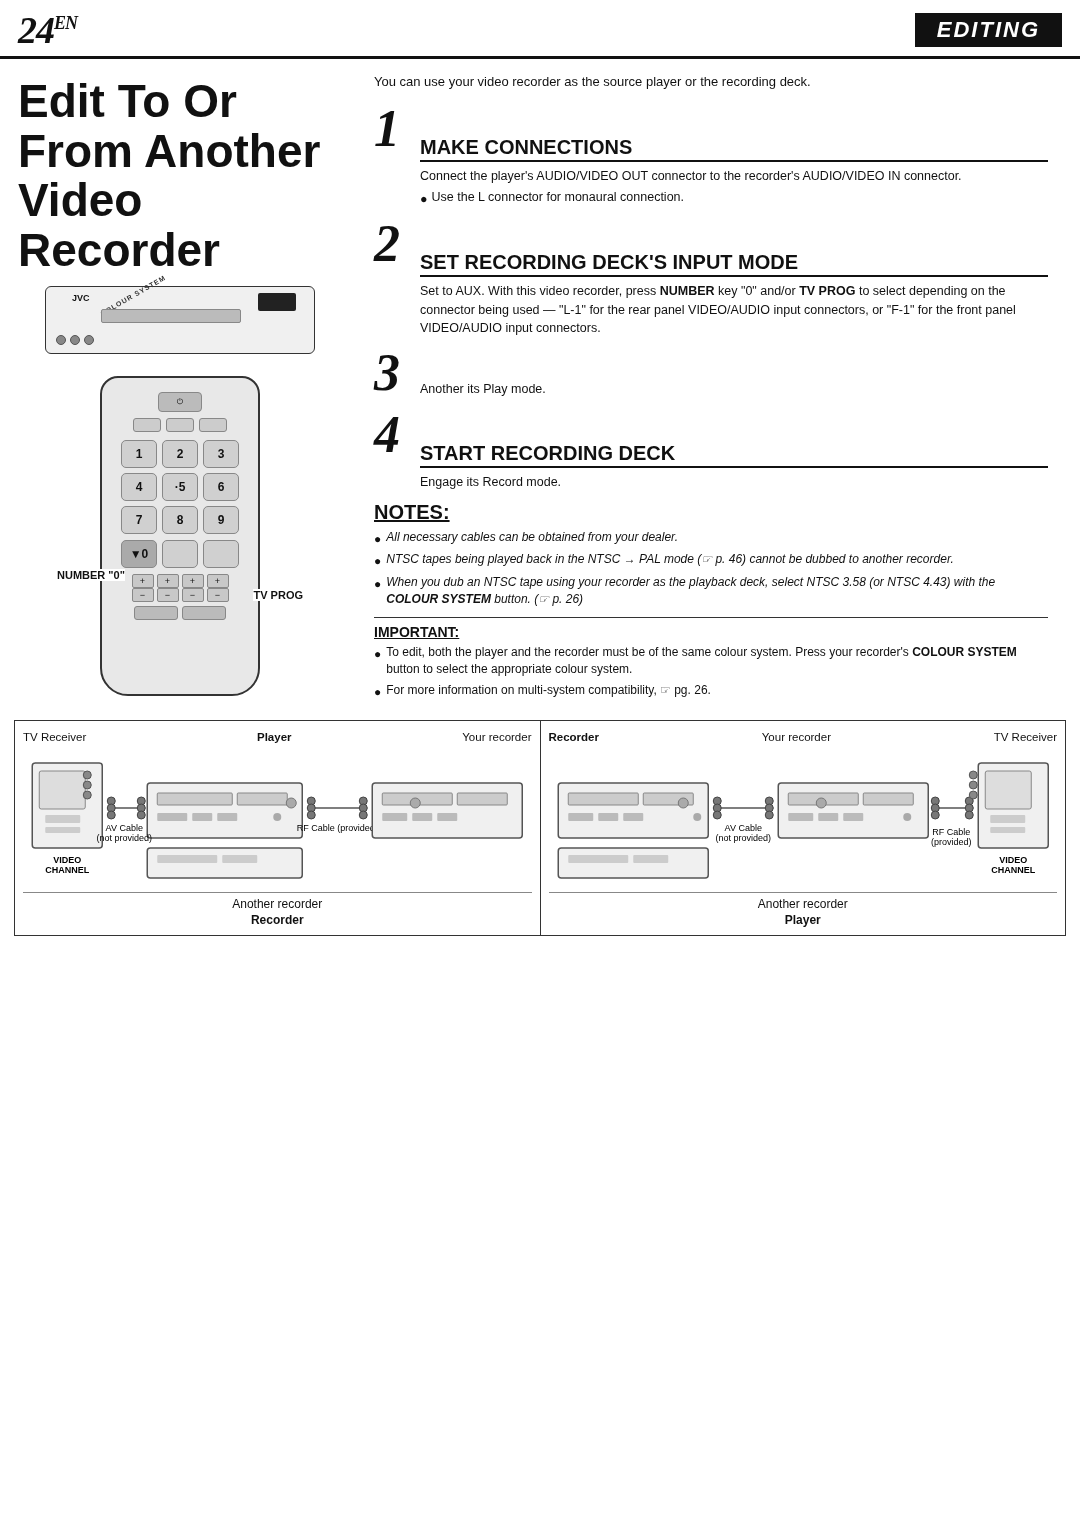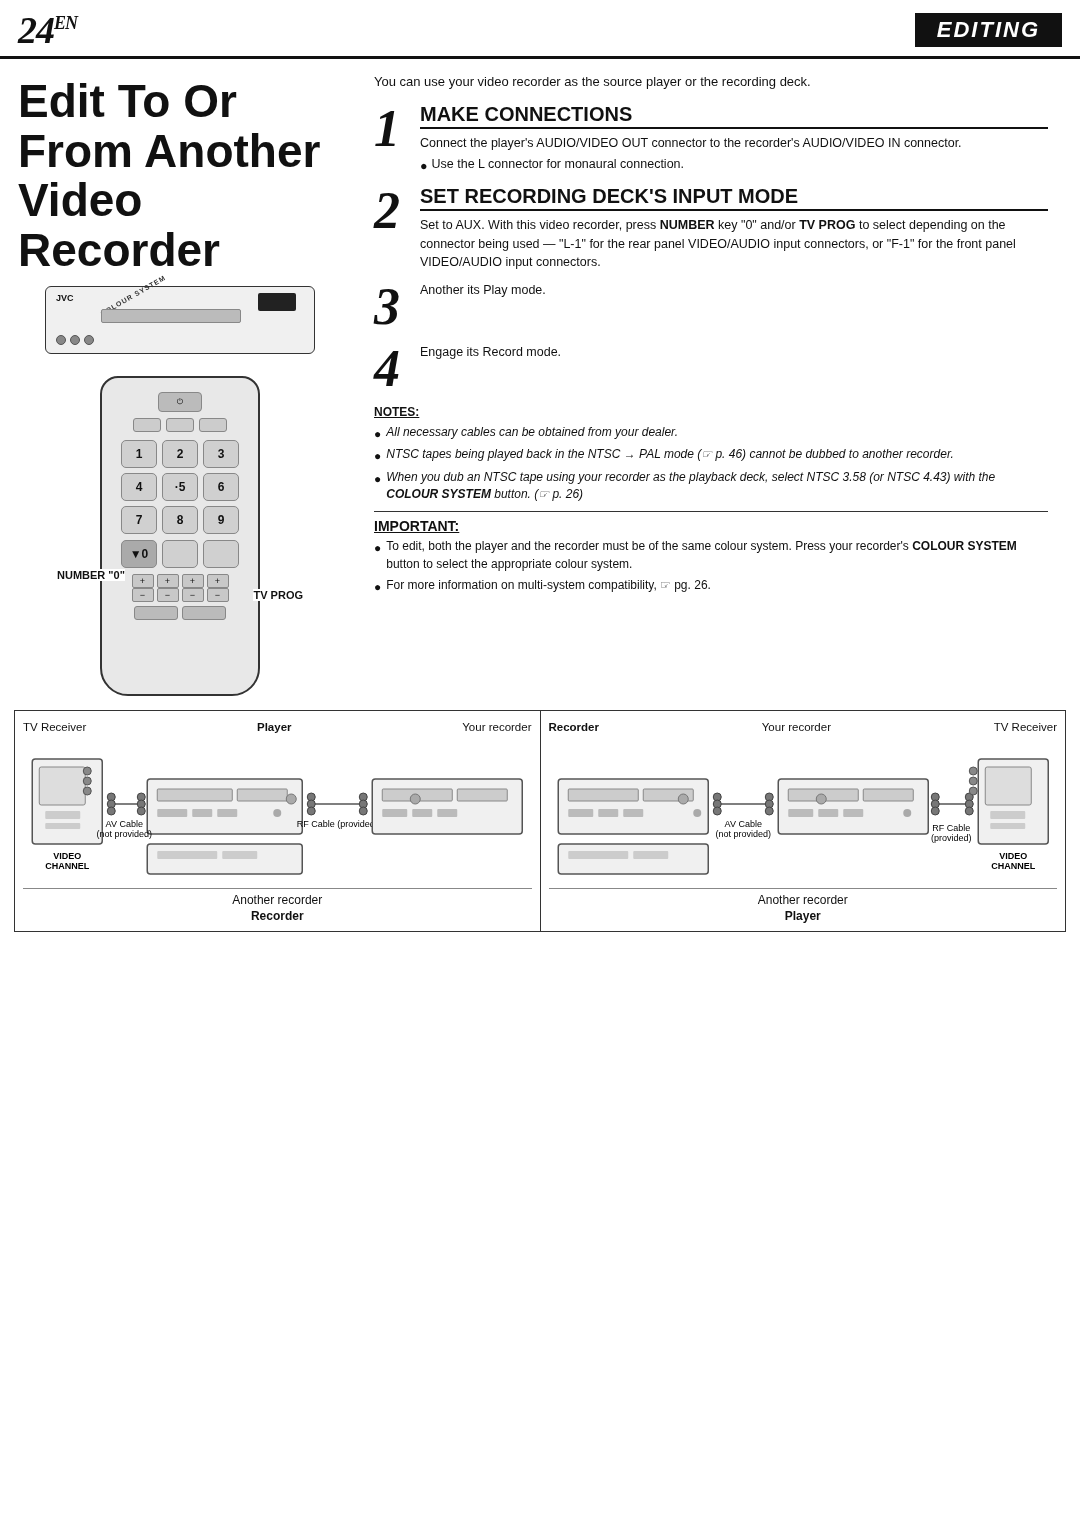--- a/index.html
+++ b/index.html
@@ -81,21 +81,21 @@
       position: relative;
       display: flex;
       align-items: center;
       padding: 6px 10px;
     }
     .vcr-device .brand {
       font-size: 9px;
       font-weight: bold;
       position: absolute;
       top: 6px;
-      left: 10px;
+      left: 26px;
     }
     .vcr-device .tape-slot {
       position: absolute;
       top: 22px;
       left: 55px;
       width: 140px;
       height: 14px;
       background: #bbb;
       border-radius: 2px;
       border: 1px solid #888;
@@ -277,20 +277,21 @@
       font-size: 52px;
       font-weight: 900;
       font-style: italic;
       line-height: 1;
       color: #111;
       min-width: 36px;
       font-family: 'Times New Roman', serif;
     }
     .step-content {
       flex: 1;
+      margin-top: 33px;
     }
     .step-title {
       font-size: 20px;
       font-weight: 900;
       text-transform: uppercase;
       border-bottom: 2px solid #111;
       padding-bottom: 2px;
       margin-bottom: 5px;
       line-height: 1.1;
     }
@@ -306,21 +307,21 @@
       line-height: 1.45;
       margin-top: 3px;
     }
     .bullet-dot { flex-shrink: 0; margin-top: 2px; }
 
     
     .notes-section {
       margin-top: 8px;
     }
     .notes-title {
-      font-size: 12px;
+      font-size: 20px;
       font-weight: 900;
       text-decoration: underline;
       margin-bottom: 5px;
     }
     .notes-list {
       list-style: none;
       padding: 0;
     }
     .notes-list li {
       display: flex;
@@ -370,21 +371,20 @@
       border-right: 1.5px solid #333;
       padding: 10px 8px 8px 8px;
       position: relative;
     }
     .diagram-panel:last-child { border-right: none; }
 
     .diag-header {
       display: flex;
       justify-content: space-between;
       font-size: 11.5px;
-      margin-bottom: 6px;
     }
     .diag-header .bold { font-weight: bold; }
 
     .diag-footer {
       text-align: center;
       font-size: 12px;
       margin-top: 6px;
       border-top: 1px solid #888;
       padding-top: 4px;
     }
@@ -496,20 +496,21 @@
     <div class="step-section">
       <div class="step-number">3</div>
       <div class="step-content">
         <div class="step-text">Another its Play mode.</div>
       </div>
     </div>
 
     <div class="step-section">
       <div class="step-number">4</div>
       <div class="step-content">
+        <div class="step-title">START RECORDING DECK</div>
         <div class="step-text">Engage its Record mode.</div>
       </div>
     </div>
 
     <div class="notes-section">
       <div class="notes-title">NOTES:</div>
       <ul class="notes-list">
         <li>
           <span class="bullet">●</span>
           <span>All necessary cables can be obtained from your dealer.</span>

